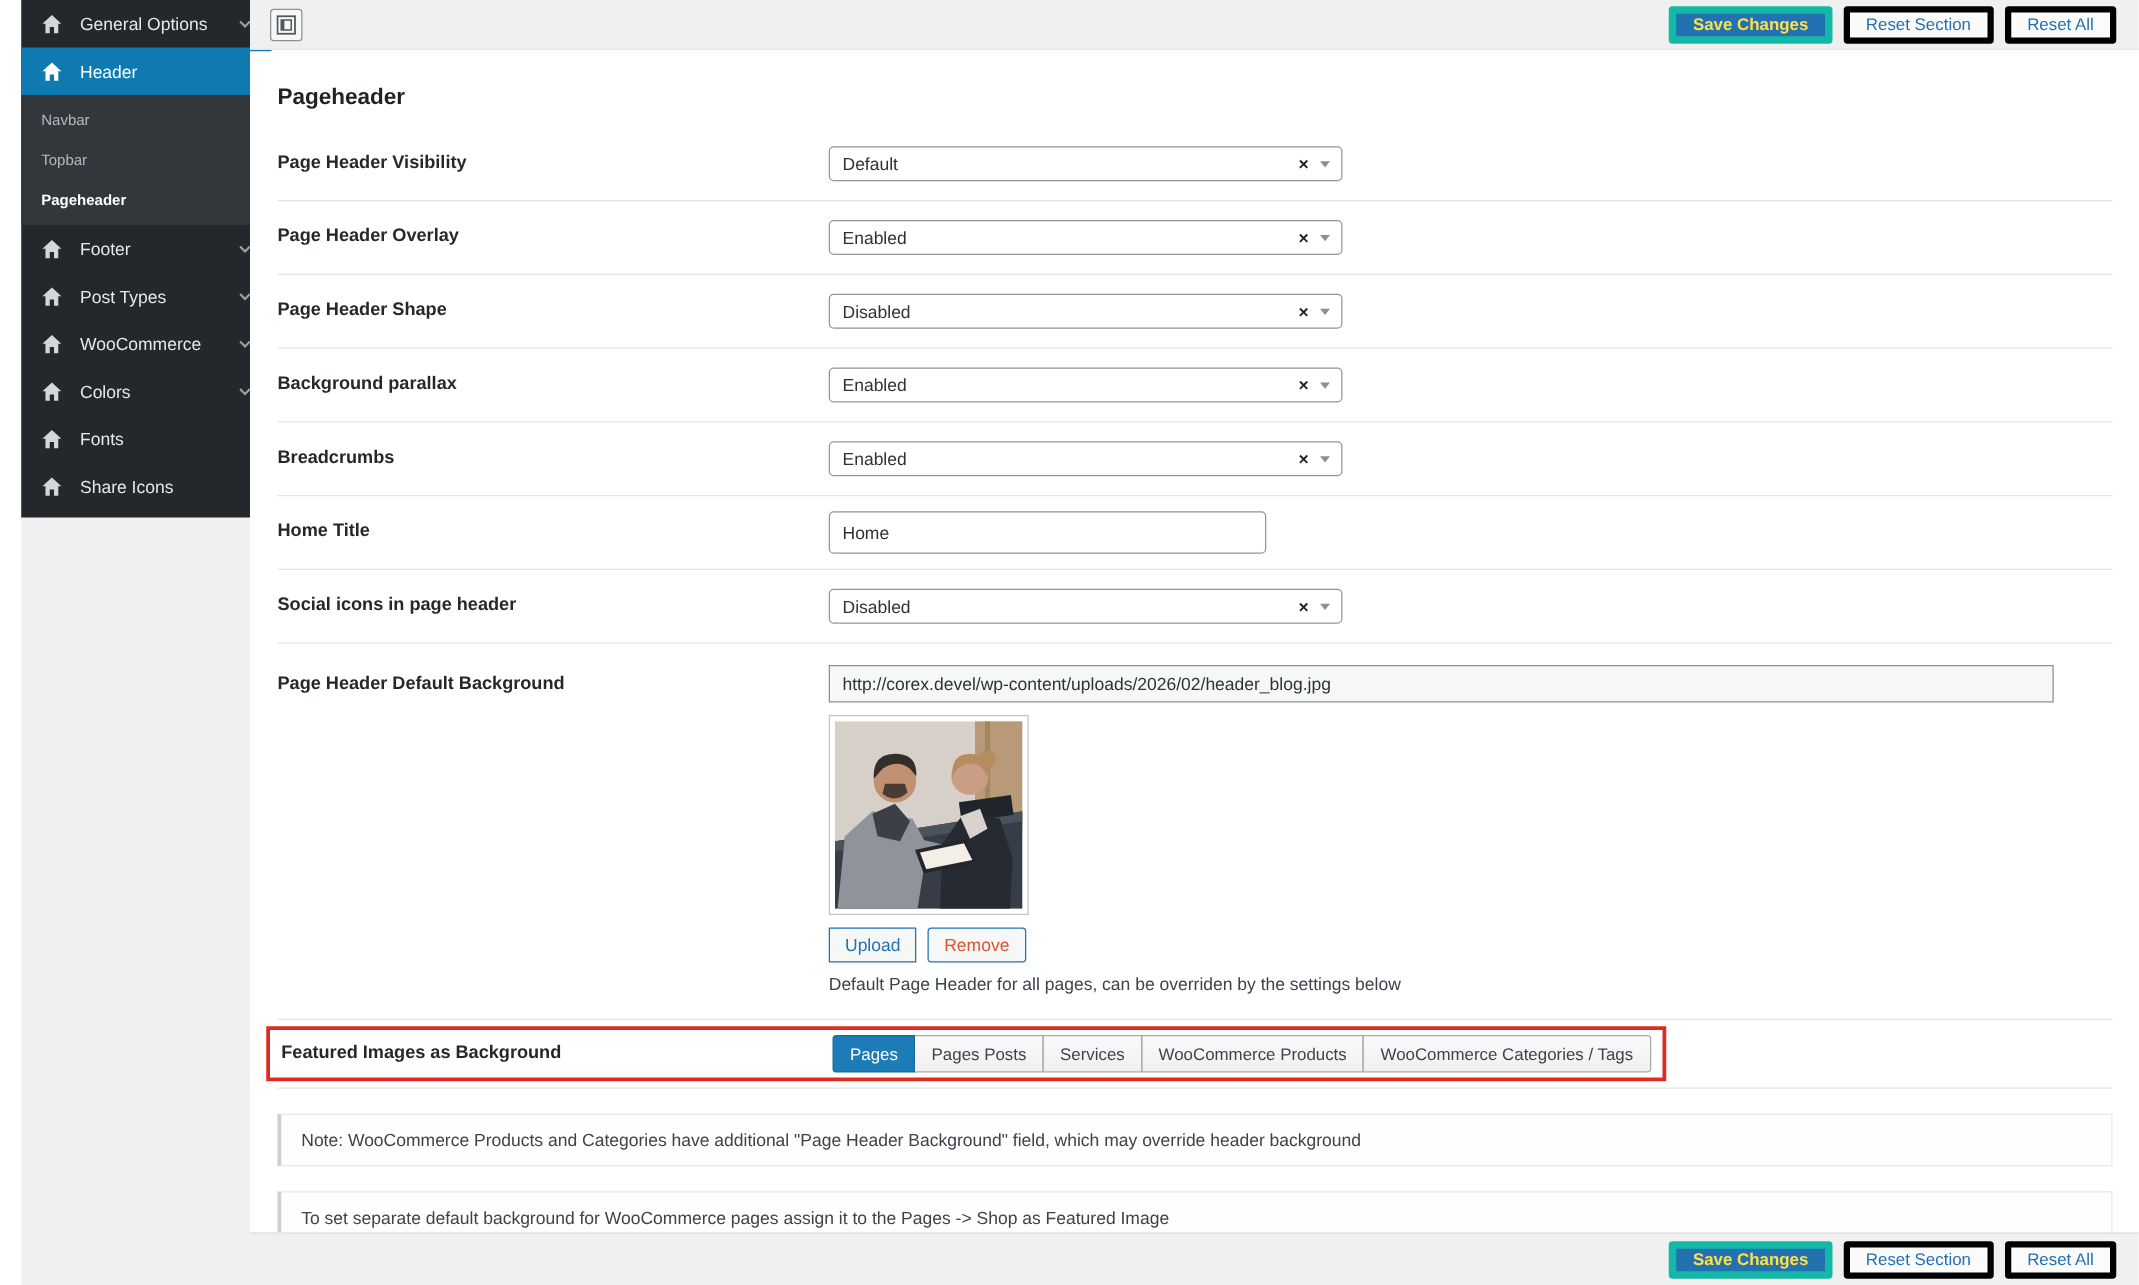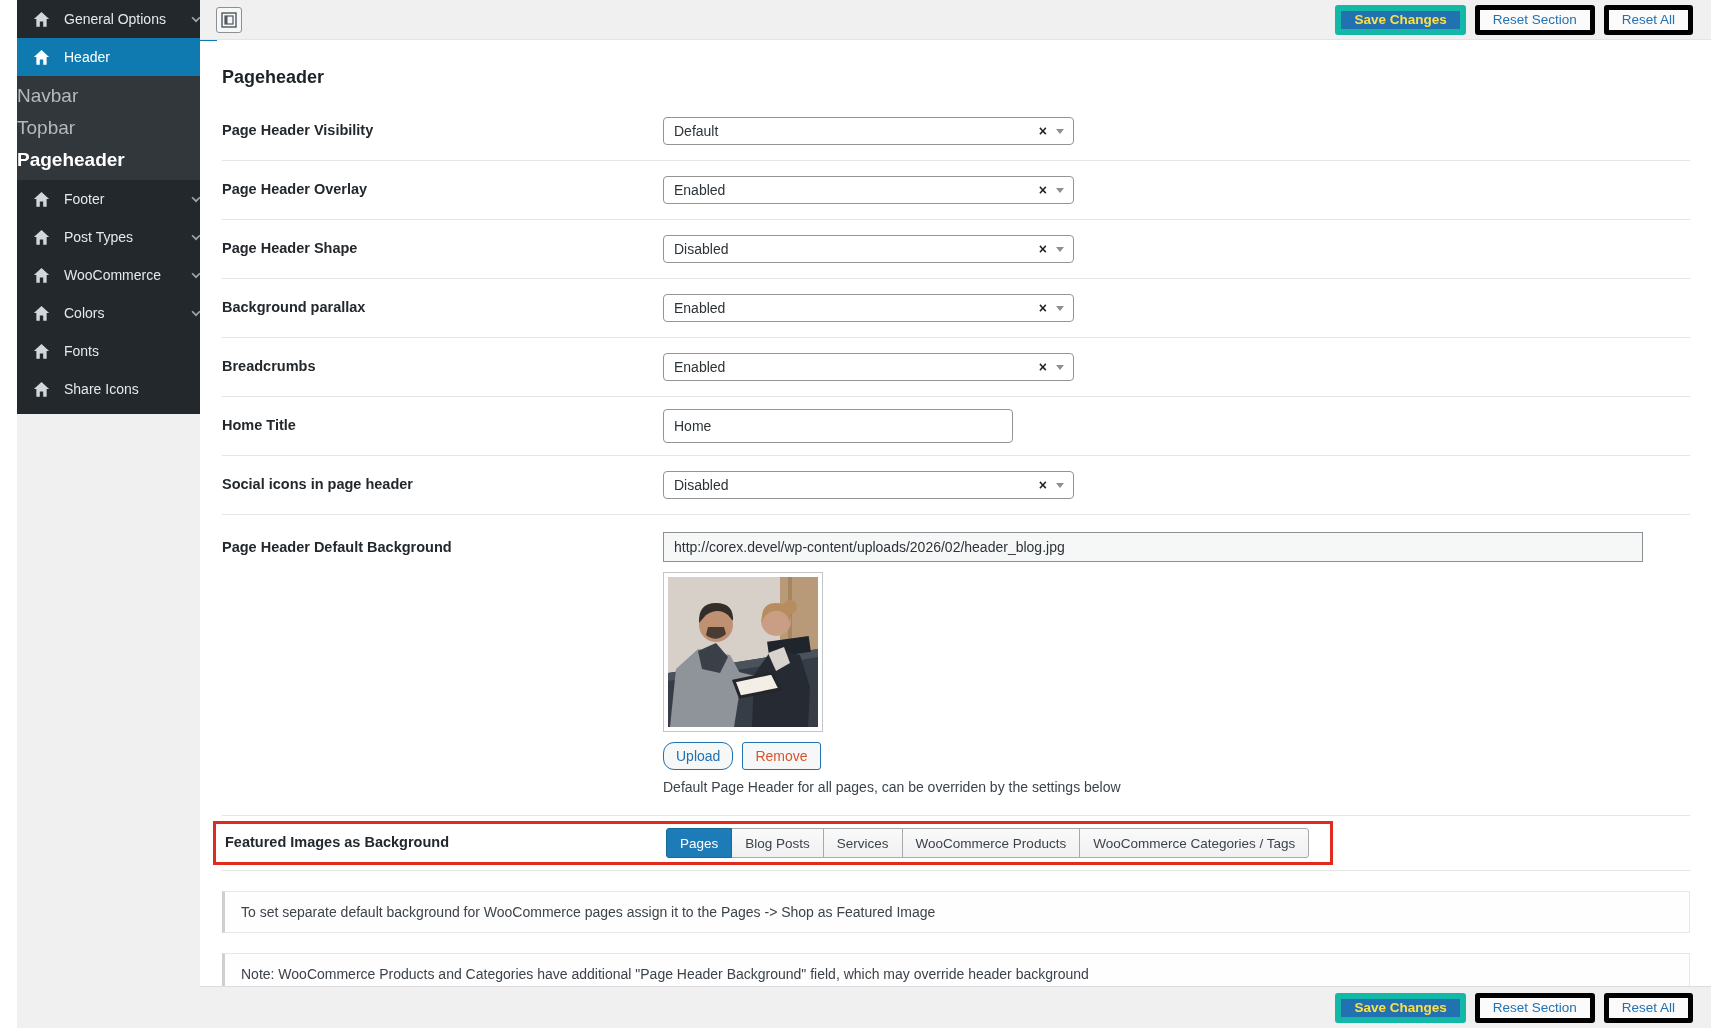--- a/index.html
+++ b/index.html
@@ -9,21 +9,21 @@
     background:#fff; color:#23282d; overflow:hidden; position:relative;
   }
   
   .sidebar { position:absolute; left:17px; top:0; width:200px; height:1028px; background:#f0f0f1; }
   .menu { background:#23282d; padding-bottom:6px; }
   .m-item { height:38px; display:flex; align-items:center; padding:0 14px 0 15px; color:#e6e8ea; font-size:14px; cursor:pointer; position:relative; }
   .m-item .home { width:19px; height:19px; margin-right:13px; flex:0 0 auto; }
   .m-item .chev { margin-left:auto; width:14px; height:14px; }
   .m-item.active { background:#0e7ab0; color:#fff; }
   .submenu { background:#32373c; padding:4px 0; }
-  .s-item { height:32px; display:flex; align-items:center; padding-left:0; color:#b4b9be; font-size:19px; cursor:pointer; position:relative; }
+  .s-item { height:32px; display:flex; align-items:center; padding-left:16px; color:#b4b9be; font-size:12px; cursor:pointer; position:relative; }
   .s-item.current { color:#fff; font-weight:700; }
   .s-item.current .arrow { position:absolute; right:0; top:50%; transform:translateY(-50%);
     width:0; height:0; border-top:9px solid transparent; border-bottom:9px solid transparent; border-right:10px solid #fff; }
   
   .topbar { position:absolute; left:200px; top:0; width:1511px; height:40px; background:#f0f0f1;
     border-bottom:1px solid #e2e4e7; display:flex; align-items:center; padding:0 18px 0 16px; }
   .panel-btn { width:26px; height:26px; background:#f6f7f7; border:1px solid #8c8f94; border-radius:3px;
     display:flex; align-items:center; justify-content:center; cursor:pointer; }
   .bar-actions { margin-left:auto; display:flex; gap:9px; }
   .btn { height:30px; padding:0 13px; border-radius:3px; font-size:13.5px; font-weight:500;
@@ -47,21 +47,21 @@
     border-top:5px solid #8c8f94; margin-left:9px; }
   input.textfield { height:34px; border:1px solid #949494; border-radius:4px; padding:0 10px; font-size:14px;
     color:#2c3338; font-family:"Liberation Sans",sans-serif; background:#fff; }
   .w-home { width:350px; }
   .row.tall { align-items:flex-start; padding:17px 0 20px 0; }
   .row.tall .f-label { padding-top:6px; }
   input.urlfield { width:980px; height:30px; background:#f6f7f7; border:1px solid #8c8f94; border-radius:0; }
   .thumb-frame { margin-top:10px; width:160px; height:160px; border:1px solid #c3c4c7; background:#fff; padding:4px; }
   .thumb-frame svg { display:block; width:150px; height:150px; }
   .media-btns { margin-top:10px; display:flex; gap:9px; }
-  .btn-upload { height:28px; background:#f6f7f7; border:1px solid #2271b1; border-radius:11px; color:#2271b1; font-size:14px; padding:0 12px; }
+  .btn-upload { height:28px; background:#f6f7f7; border:1px solid #2271b1; border-radius:0; color:#2271b1; font-size:14px; padding:0 12px; }
   .btn-remove { height:28px; background:#f6f7f7; border:1px solid #2271b1; border-radius:3px; color:#d9532f; font-size:14px; padding:0 12px; }
   .f-desc { margin-top:9px; font-size:14px; color:#3c434a; }
   
   .featured-row { border:3px solid #e02b20; margin:5px 0 5px -9px; width:1120px; height:44px;
     display:flex; align-items:center; padding-left:9px; background:#fff; }
   .btn-group { display:flex; }
   .bg-btn { height:30px; padding:0 13px; font-size:13.5px; color:#3c434a; background:linear-gradient(#fafafa,#f0f0f1);
     border:1px solid #a7aaad; margin-left:-1px; display:flex; align-items:center; cursor:pointer; white-space:nowrap; }
   .bg-btn:first-child { border-radius:3px 0 0 3px; margin-left:0; }
   .bg-btn:last-child { border-radius:0 3px 3px 0; }
@@ -320,30 +320,30 @@
         <button class="btn btn-remove">Remove</button>
       </div>
       <div class="f-desc">Default Page Header for all pages, can be overriden by the settings below</div>
     </div>
   </div>
 
   <div class="featured-row">
     <div class="f-label">Featured Images as Background</div>
     <div class="btn-group">
       <div class="bg-btn active">Pages</div>
-      <div class="bg-btn">Blog Posts</div>
+      <div class="bg-btn">Pages Posts</div>
       <div class="bg-btn">Services</div>
       <div class="bg-btn">WooCommerce Products</div>
       <div class="bg-btn">WooCommerce Categories / Tags</div>
     </div>
   </div>
   <div class="after-featured"></div>
 
+  <div class="notice">Note: WooCommerce Products and Categories have additional "Page Header Background" field, which may override header background</div>
   <div class="notice">To set separate default background for WooCommerce pages assign it to the Pages -&gt; Shop as Featured Image</div>
-  <div class="notice">Note: WooCommerce Products and Categories have additional "Page Header Background" field, which may override header background</div>
 </div>
 
 <div class="bottombar">
   <div class="bar-actions">
     <button class="btn btn-primary">Save Changes</button>
     <button class="btn btn-secondary">Reset Section</button>
     <button class="btn btn-secondary">Reset All</button>
   </div>
 </div>
 

